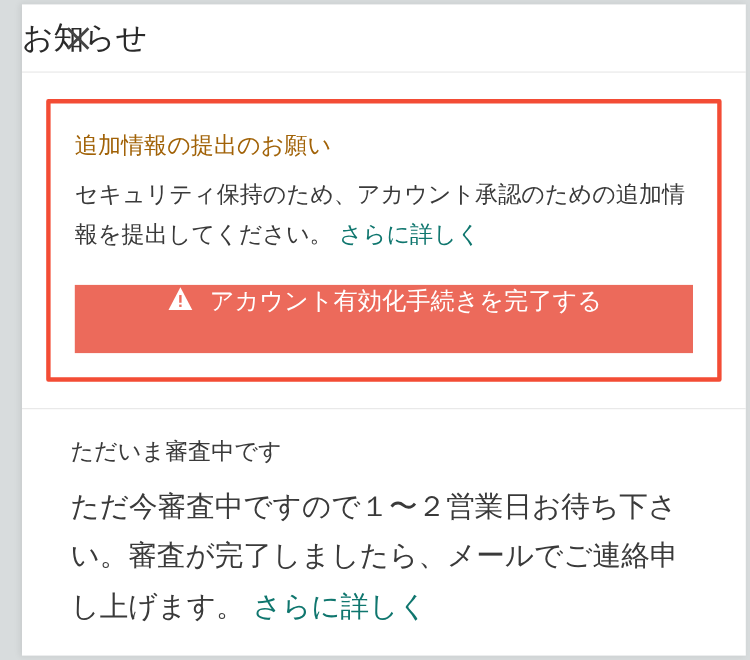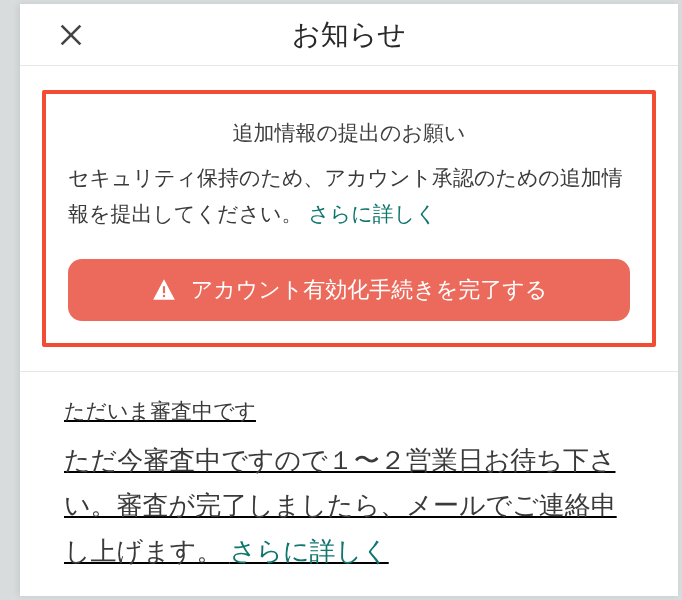--- a/index.html
+++ b/index.html
@@ -44,74 +44,70 @@
       display: flex;
       align-items: center;
       justify-content: center;
     }
     .close-btn svg {
       width: 28px;
       height: 28px;
     }
     .title {
       flex: 1;
-      text-align: center;
       font-size: 28px;
       color: #2a2a2a;
       font-weight: 400;
     }
     .notice-card {
       margin: 24px 22px 24px 22px;
       border: 4px solid #f34c35;
       border-radius: 2px;
       padding: 22px 22px 22px 22px;
     }
     .notice-title {
       font-size: 21px;
-      color: #404040;
+      color: #a16207;
       margin-bottom: 10px;
       line-height: 1.6;
-      text-align: center;
     }
     .notice-body {
       font-size: 21px;
       color: #3a3a3a;
       line-height: 1.75;
     }
     .link {
       color: #0f766e;
       cursor: pointer;
     }
     .action-btn {
       margin-top: 26px;
       background: #ec6a5b;
       color: #ffffff;
       height: 62px;
       display: flex;
-      align-items: center;
       justify-content: center;
       font-size: 22px;
-      border-radius: 14px;
+      border-radius: 0;
       cursor: pointer;
       gap: 14px;
       width: 100%;
       border: none;
     }
     .action-btn svg {
       width: 26px;
       height: 26px;
     }
     .divider {
       height: 1px;
       background: #e7e7e7;
       margin: 0;
     }
     .status-card {
       padding: 22px 44px 22px 44px;
-      text-decoration: underline;
     }
     .status-title {
       font-size: 21px;
       color: #3a3a3a;
       margin-bottom: 10px;
       line-height: 1.6;
     }
     .status-body {
       font-size: 26px;
       color: #3a3a3a;

